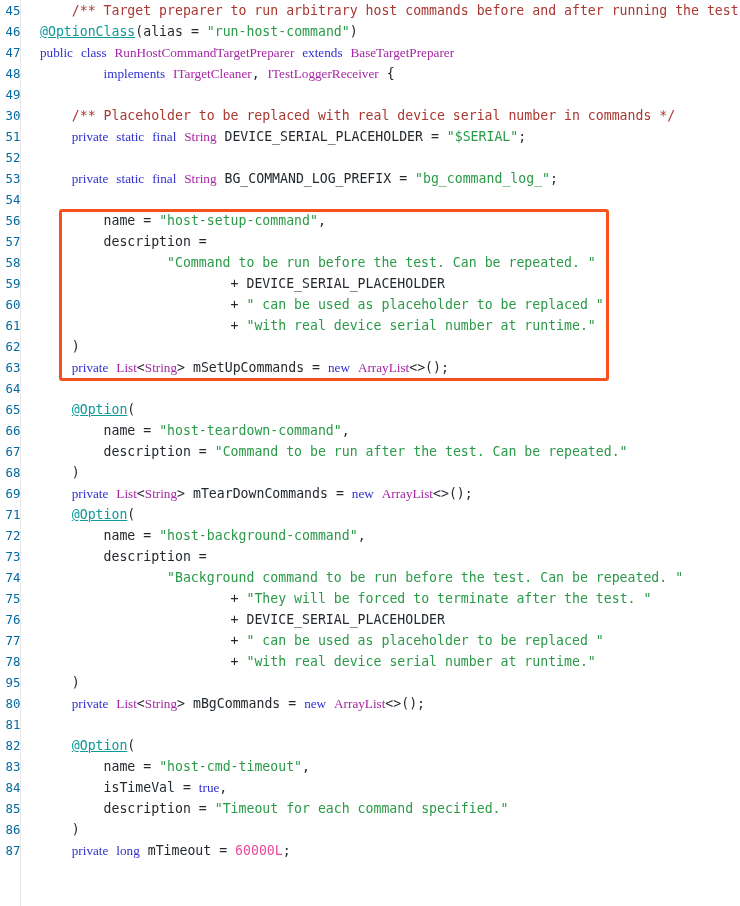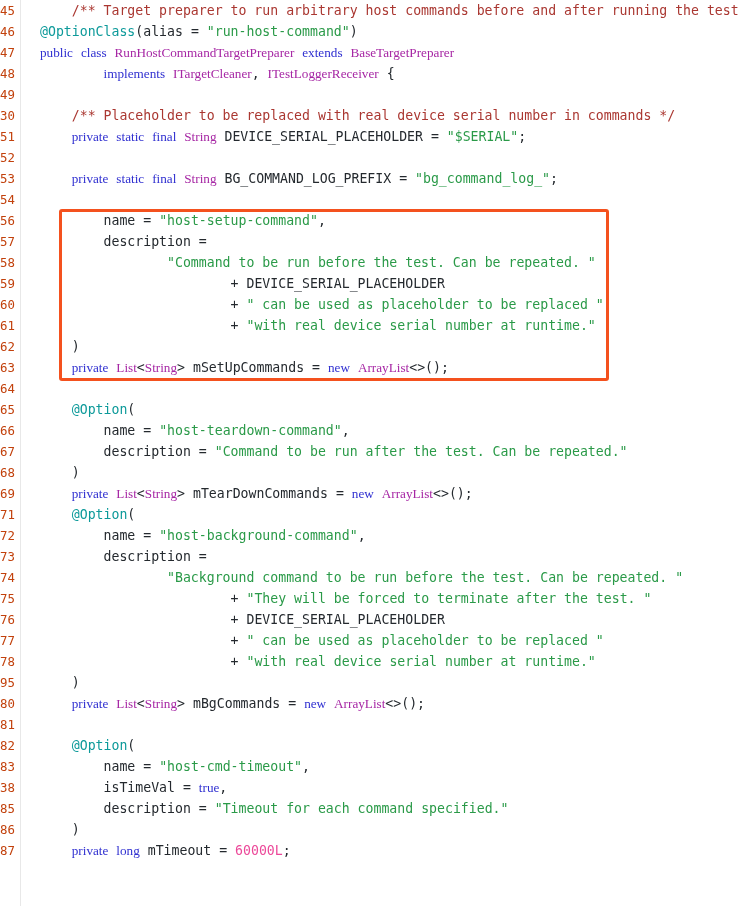--- a/index.html
+++ b/index.html
@@ -46,42 +46,42 @@
     height: 21px;
     line-height: 21px;
     white-space: pre;
     font-size: 13.2px;
     font-family: "DejaVu Sans Mono", "Liberation Mono", monospace;
   }
 
   .ln {
     display: inline-block;
     width: 26px;
-    text-align: left;
-    color: #c2410c;
+    text-align: center;
+    color: #0369a1;
     font-size: 12.4px;
     font-family: "DejaVu Sans Mono", "Liberation Mono", monospace;
     vertical-align: top;
     -webkit-user-select: none;
     user-select: none;
   }
 
   .lc {
     display: inline-block;
     padding-left: 14px;
     vertical-align: top;
     white-space: pre;
   }
 
   
   .t-plain   { color: #24292e; }
   .t-comment { color: #aa3731; }
   .t-kw      { color: #2f2fd0; font-family: Liberation Serif, serif; }
   .t-type    { color: #a626a4; font-family: Liberation Serif, serif; }
-  .t-anno    { color: #0d9a9a; }
+  .t-anno    { color: #0d9a9a; text-decoration: underline; }
   .t-str     { color: #2a9a48; }
   .t-num     { color: #ec4899; margin-top: 32px; }
   .t-punc    { color: #24292e; }
   .t-op      { color: #24292e; }
 
   
   #highlight-box {
     position: absolute;
     left: 59px;
     top: 209px;
@@ -132,21 +132,21 @@
       <div class="code-line"><span class="ln">74</span><span class="lc"><span class="t-plain">                </span><span class="t-str">"Background command to be run before the test. Can be repeated. "</span></span></div>
       <div class="code-line"><span class="ln">75</span><span class="lc"><span class="t-plain">                        </span><span class="t-op">+</span><span class="t-plain"> </span><span class="t-str">"They will be forced to terminate after the test. "</span></span></div>
       <div class="code-line"><span class="ln">76</span><span class="lc"><span class="t-plain">                        </span><span class="t-op">+</span><span class="t-plain"> DEVICE_SERIAL_PLACEHOLDER</span></span></div>
       <div class="code-line"><span class="ln">77</span><span class="lc"><span class="t-plain">                        </span><span class="t-op">+</span><span class="t-plain"> </span><span class="t-str">" can be used as placeholder to be replaced "</span></span></div>
       <div class="code-line"><span class="ln">78</span><span class="lc"><span class="t-plain">                        </span><span class="t-op">+</span><span class="t-plain"> </span><span class="t-str">"with real device serial number at runtime."</span></span></div>
       <div class="code-line"><span class="ln">95</span><span class="lc"><span class="t-plain">    </span><span class="t-punc">)</span></span></div>
       <div class="code-line"><span class="ln">80</span><span class="lc"><span class="t-plain">    </span><span class="t-kw">private</span><span class="t-plain"> </span><span class="t-type">List</span><span class="t-punc">&lt;</span><span class="t-type">String</span><span class="t-punc">&gt;</span><span class="t-plain"> mBgCommands </span><span class="t-op">=</span><span class="t-plain"> </span><span class="t-kw">new</span><span class="t-plain"> </span><span class="t-type">ArrayList</span><span class="t-punc">&lt;&gt;();</span></span></div>
       <div class="code-line"><span class="ln">81</span><span class="lc"></span></div>
       <div class="code-line"><span class="ln">82</span><span class="lc"><span class="t-plain">    </span><span class="t-anno">@Option</span><span class="t-punc">(</span></span></div>
       <div class="code-line"><span class="ln">83</span><span class="lc"><span class="t-plain">        name </span><span class="t-op">=</span><span class="t-plain"> </span><span class="t-str">"host-cmd-timeout"</span><span class="t-punc">,</span></span></div>
-      <div class="code-line"><span class="ln">38</span><span class="lc"><span class="t-plain">        isTimeVal </span><span class="t-op">=</span><span class="t-plain"> </span><span class="t-kw">true</span><span class="t-punc">,</span></span></div>
+      <div class="code-line"><span class="ln">84</span><span class="lc"><span class="t-plain">        isTimeVal </span><span class="t-op">=</span><span class="t-plain"> </span><span class="t-kw">true</span><span class="t-punc">,</span></span></div>
       <div class="code-line"><span class="ln">85</span><span class="lc"><span class="t-plain">        description </span><span class="t-op">=</span><span class="t-plain"> </span><span class="t-str">"Timeout for each command specified."</span></span></div>
       <div class="code-line"><span class="ln">86</span><span class="lc"><span class="t-plain">    </span><span class="t-punc">)</span></span></div>
       <div class="code-line"><span class="ln">87</span><span class="lc"><span class="t-plain">    </span><span class="t-kw">private</span><span class="t-plain"> </span><span class="t-kw">long</span><span class="t-plain"> mTimeout </span><span class="t-op">=</span><span class="t-plain"> </span><span class="t-num">60000L</span><span class="t-punc">;</span></span></div>
     </div>
 
   <div id="highlight-box"></div>
 
 </div>
 
 </body></html>

